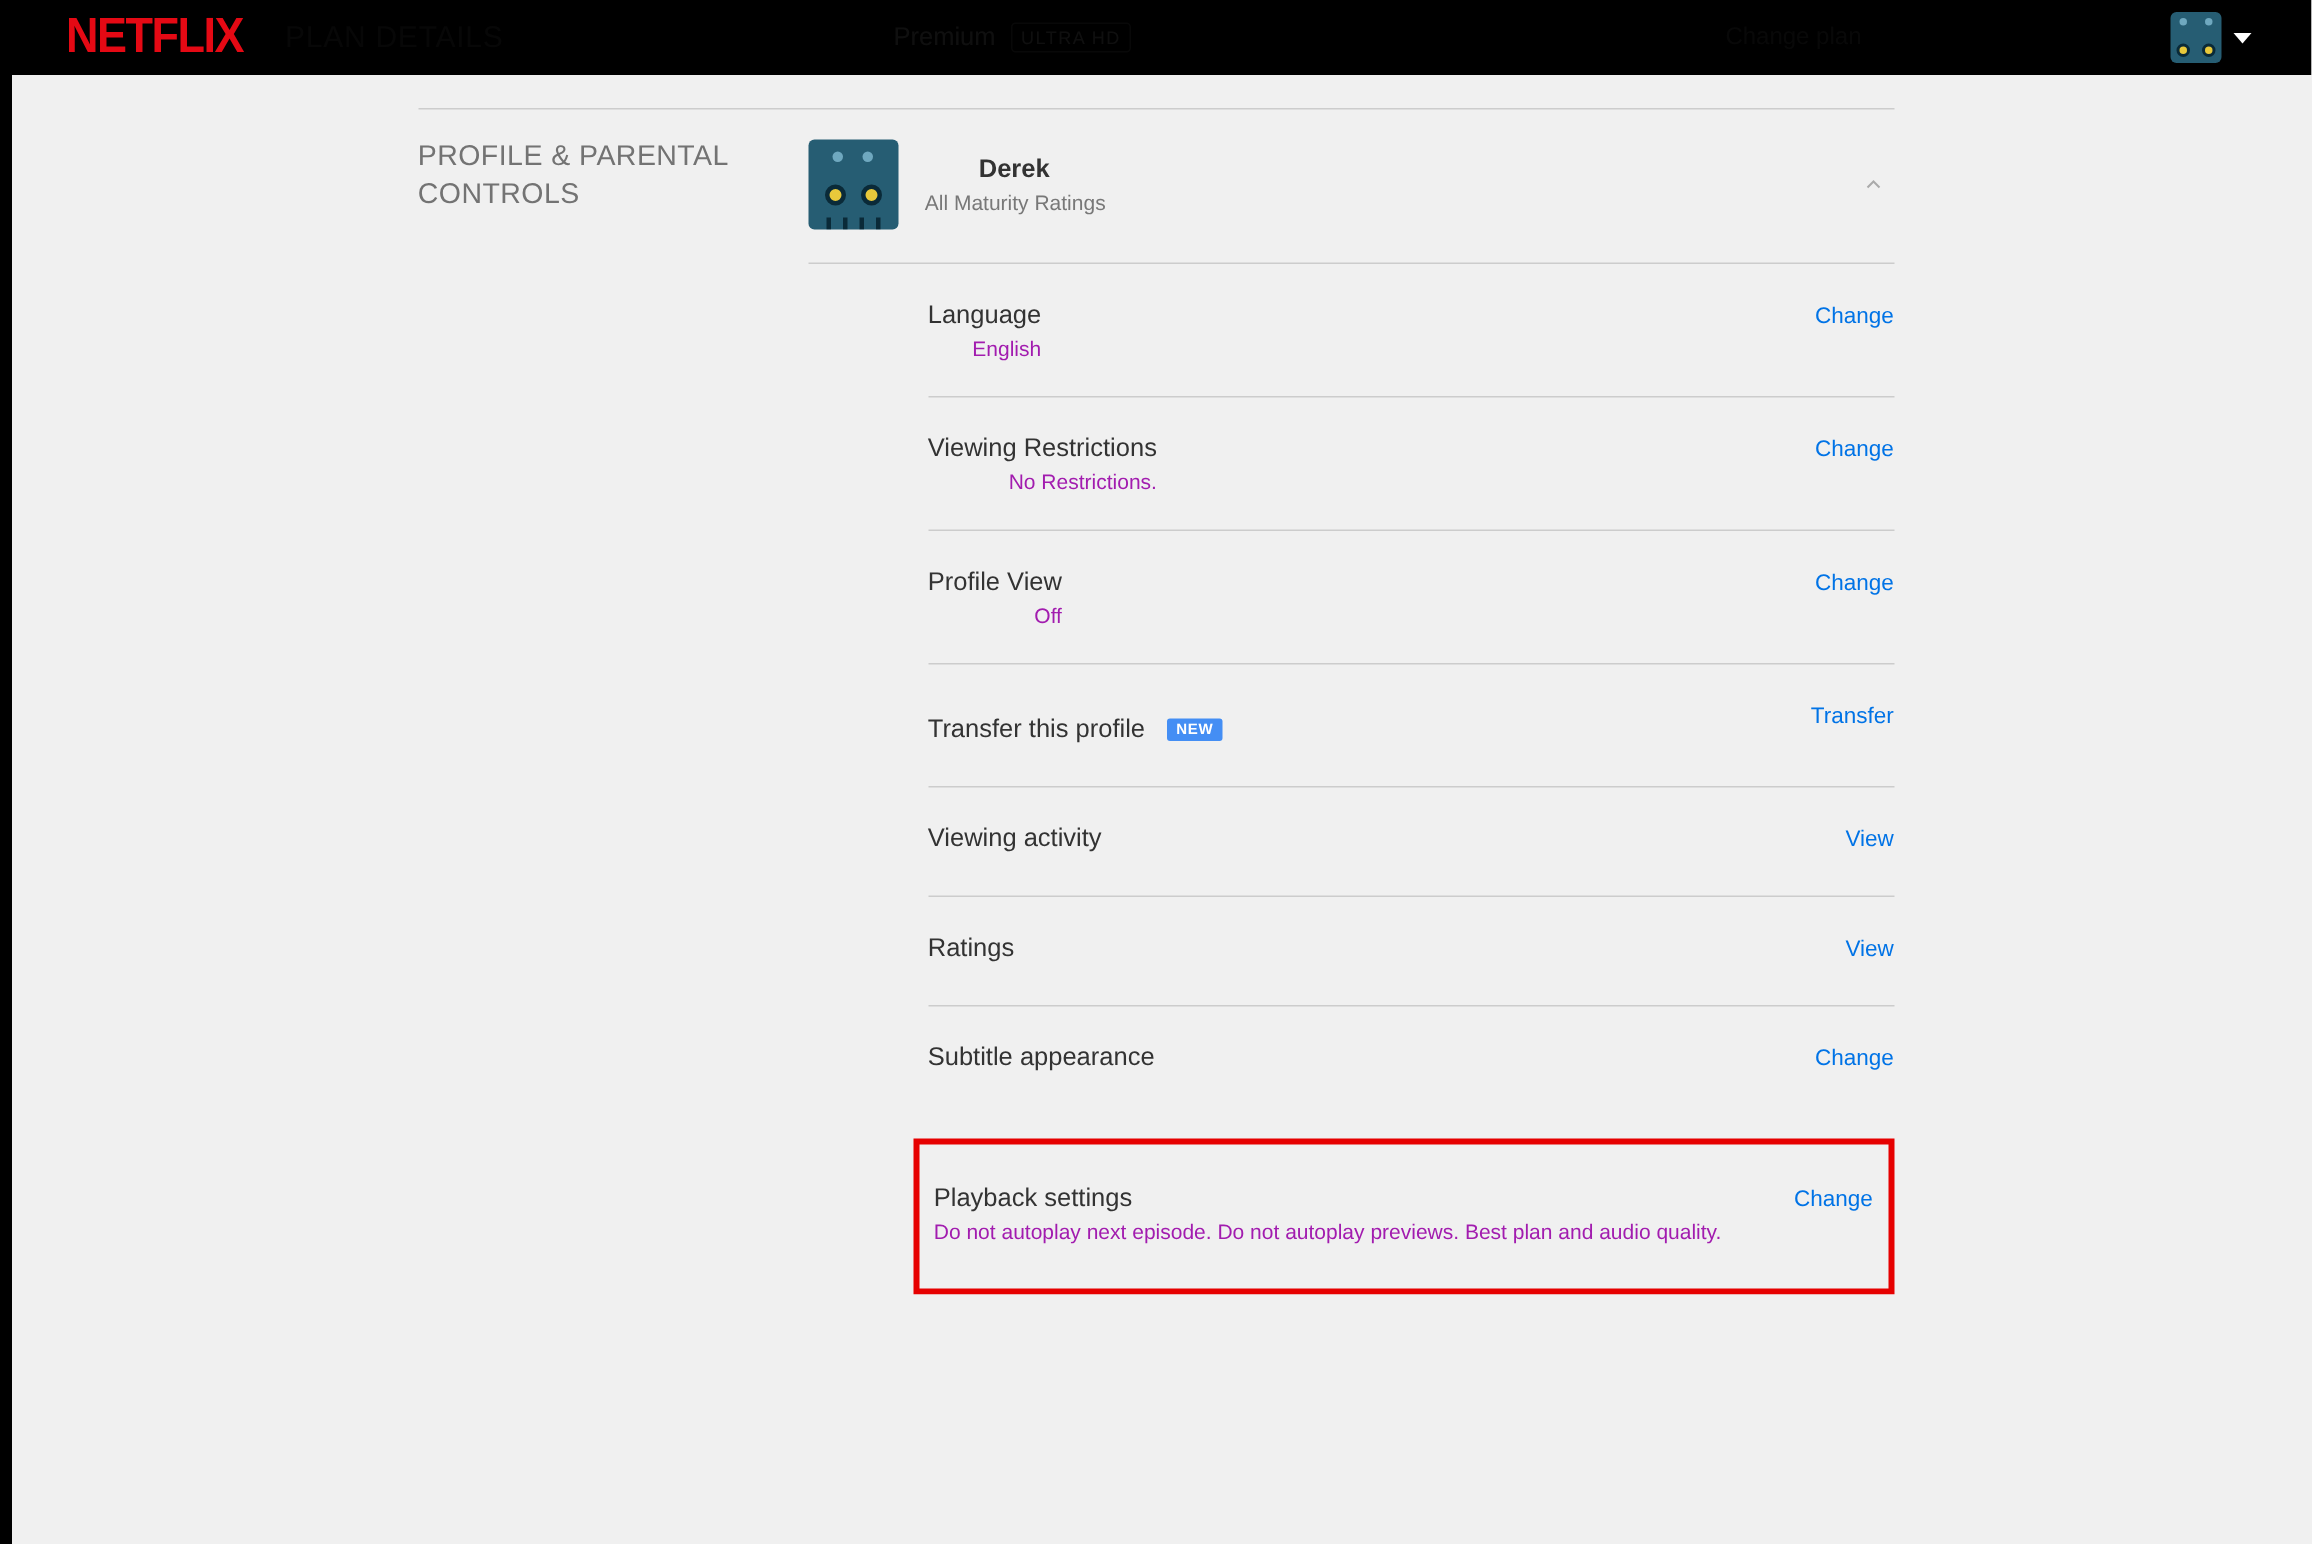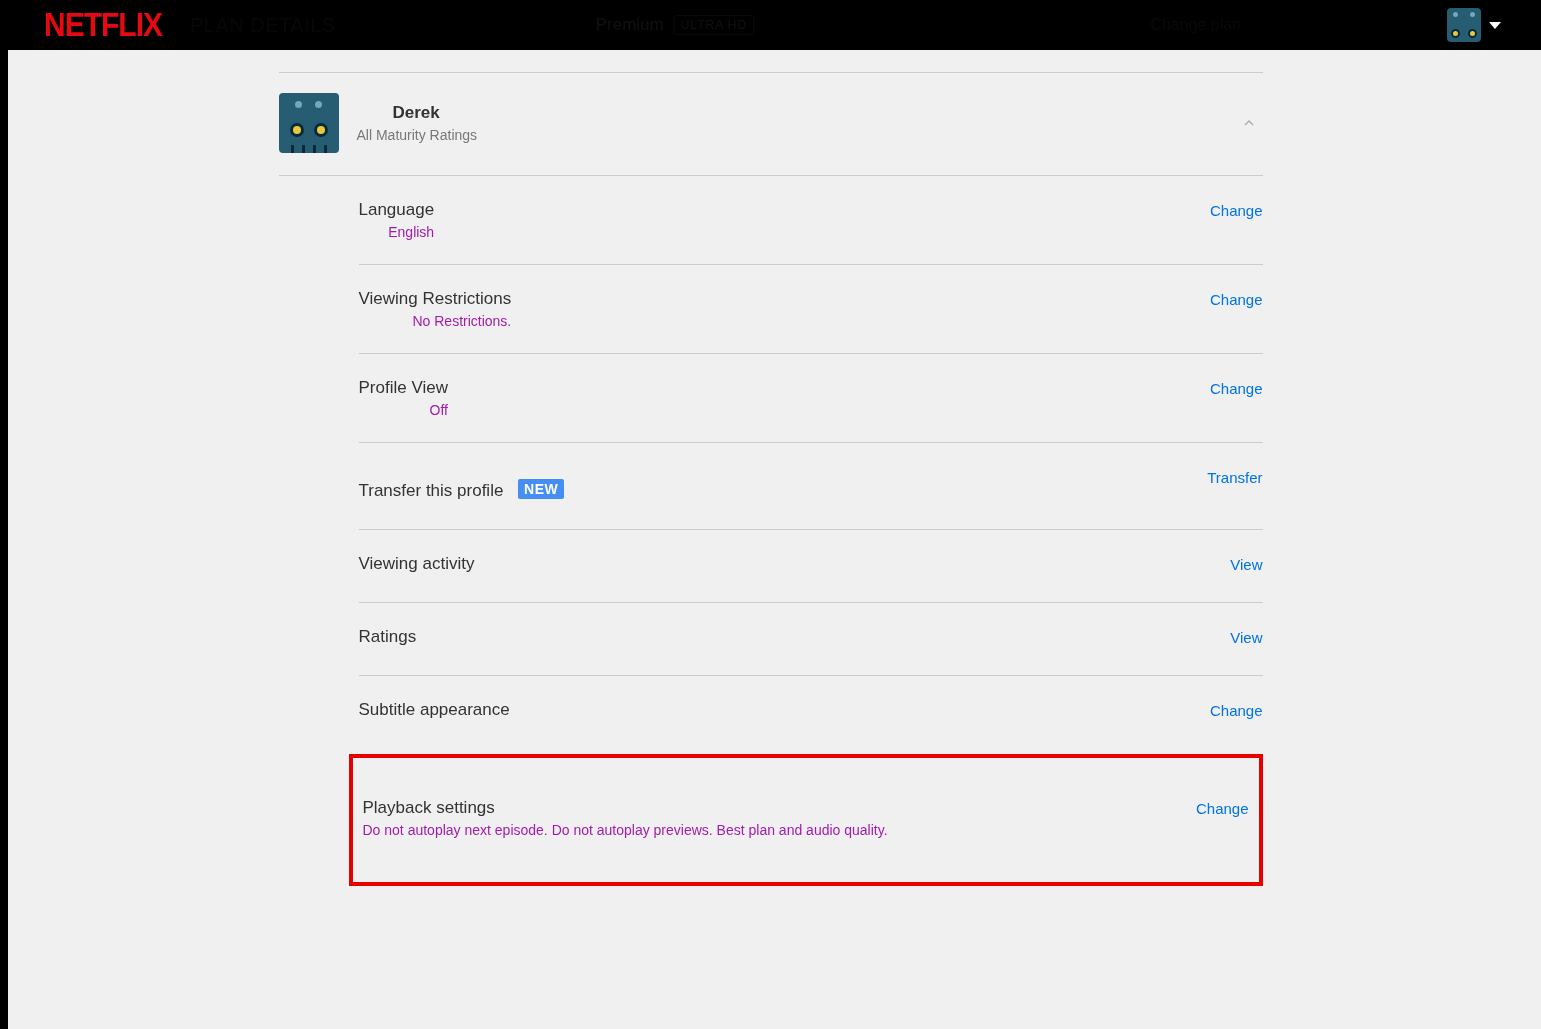--- a/index.html
+++ b/index.html
@@ -35,22 +35,22 @@
     .pf-name { font-size:17px; font-weight:600; color:#333;margin-left:36px; }
     .pf-sub { font-size:14px; color:#787878; margin-top:4px; }
     .chev { margin-left:auto; margin-right:6px; width:16px; height:16px; display:flex; align-items:center; justify-content:center; color:#aaa; cursor:pointer; }
     .chev svg { width:16px; height:16px; }
     .items { padding-left:80px; }
     .item { display:flex; align-items:flex-start; justify-content:space-between; padding:24px 0; border-bottom:1px solid #ccc;gap:40px; }
     .item.noborder { border-bottom:none; }
     .item-title { font-size:17px; color:#333; margin-bottom:4px; }
     .item-sub { font-size:14px; color:#a21caf;text-align:right; }
     .item-link { color:#0073e6; font-size:15px; cursor:pointer; white-space:nowrap; margin-top:2px; }
-    .pill { display:inline-block; background:#448ef4; color:#fff; font-size:14px; font-weight:700; letter-spacing:.5px; padding:2px 6px; border-radius:2px; margin-left:10px; vertical-align:2px;margin-top:12px; }
-    .highlight { border:4px solid #e60000; margin-left:70px; margin-top:6px; padding:14px 10px; }
+    .pill { display:inline-block; background:#448ef4; color:#fff; font-size:10px; font-weight:700; letter-spacing:.5px; padding:2px 6px; border-radius:2px; margin-left:10px; vertical-align:2px;margin-top:12px; }
+    .highlight { border:4px solid #e60000; margin-left:70px; margin-top:16px; padding:0 10px; }
     .highlight .item { border-bottom:none; padding:26px 0 30px 0; }
   </style>
 </head>
 <body>
 
 <div class="strip"></div>
 
 <div class="topbar">
   <div class="logo">NETFLIX</div>
   <div class="plan-block">
@@ -72,20 +72,21 @@
           <div class="avatar-eye"></div>
         </div>
     </div>
     <div class="caret"></div>
   </div>
 </div>
 
 <div class="page">
   <hr class="hr-top">
   <div class="section">
+    <div class="section-label">PROFILE &amp; PARENTAL CONTROLS</div>
     <div class="section-body">
 
       <div class="profile-head">
         <div class="pf-avatar">
           <div class="dots">
               <div class="dot"></div>
               <div class="dot"></div>
             </div>
           <div class="eyes">
               <div class="eye"></div>

